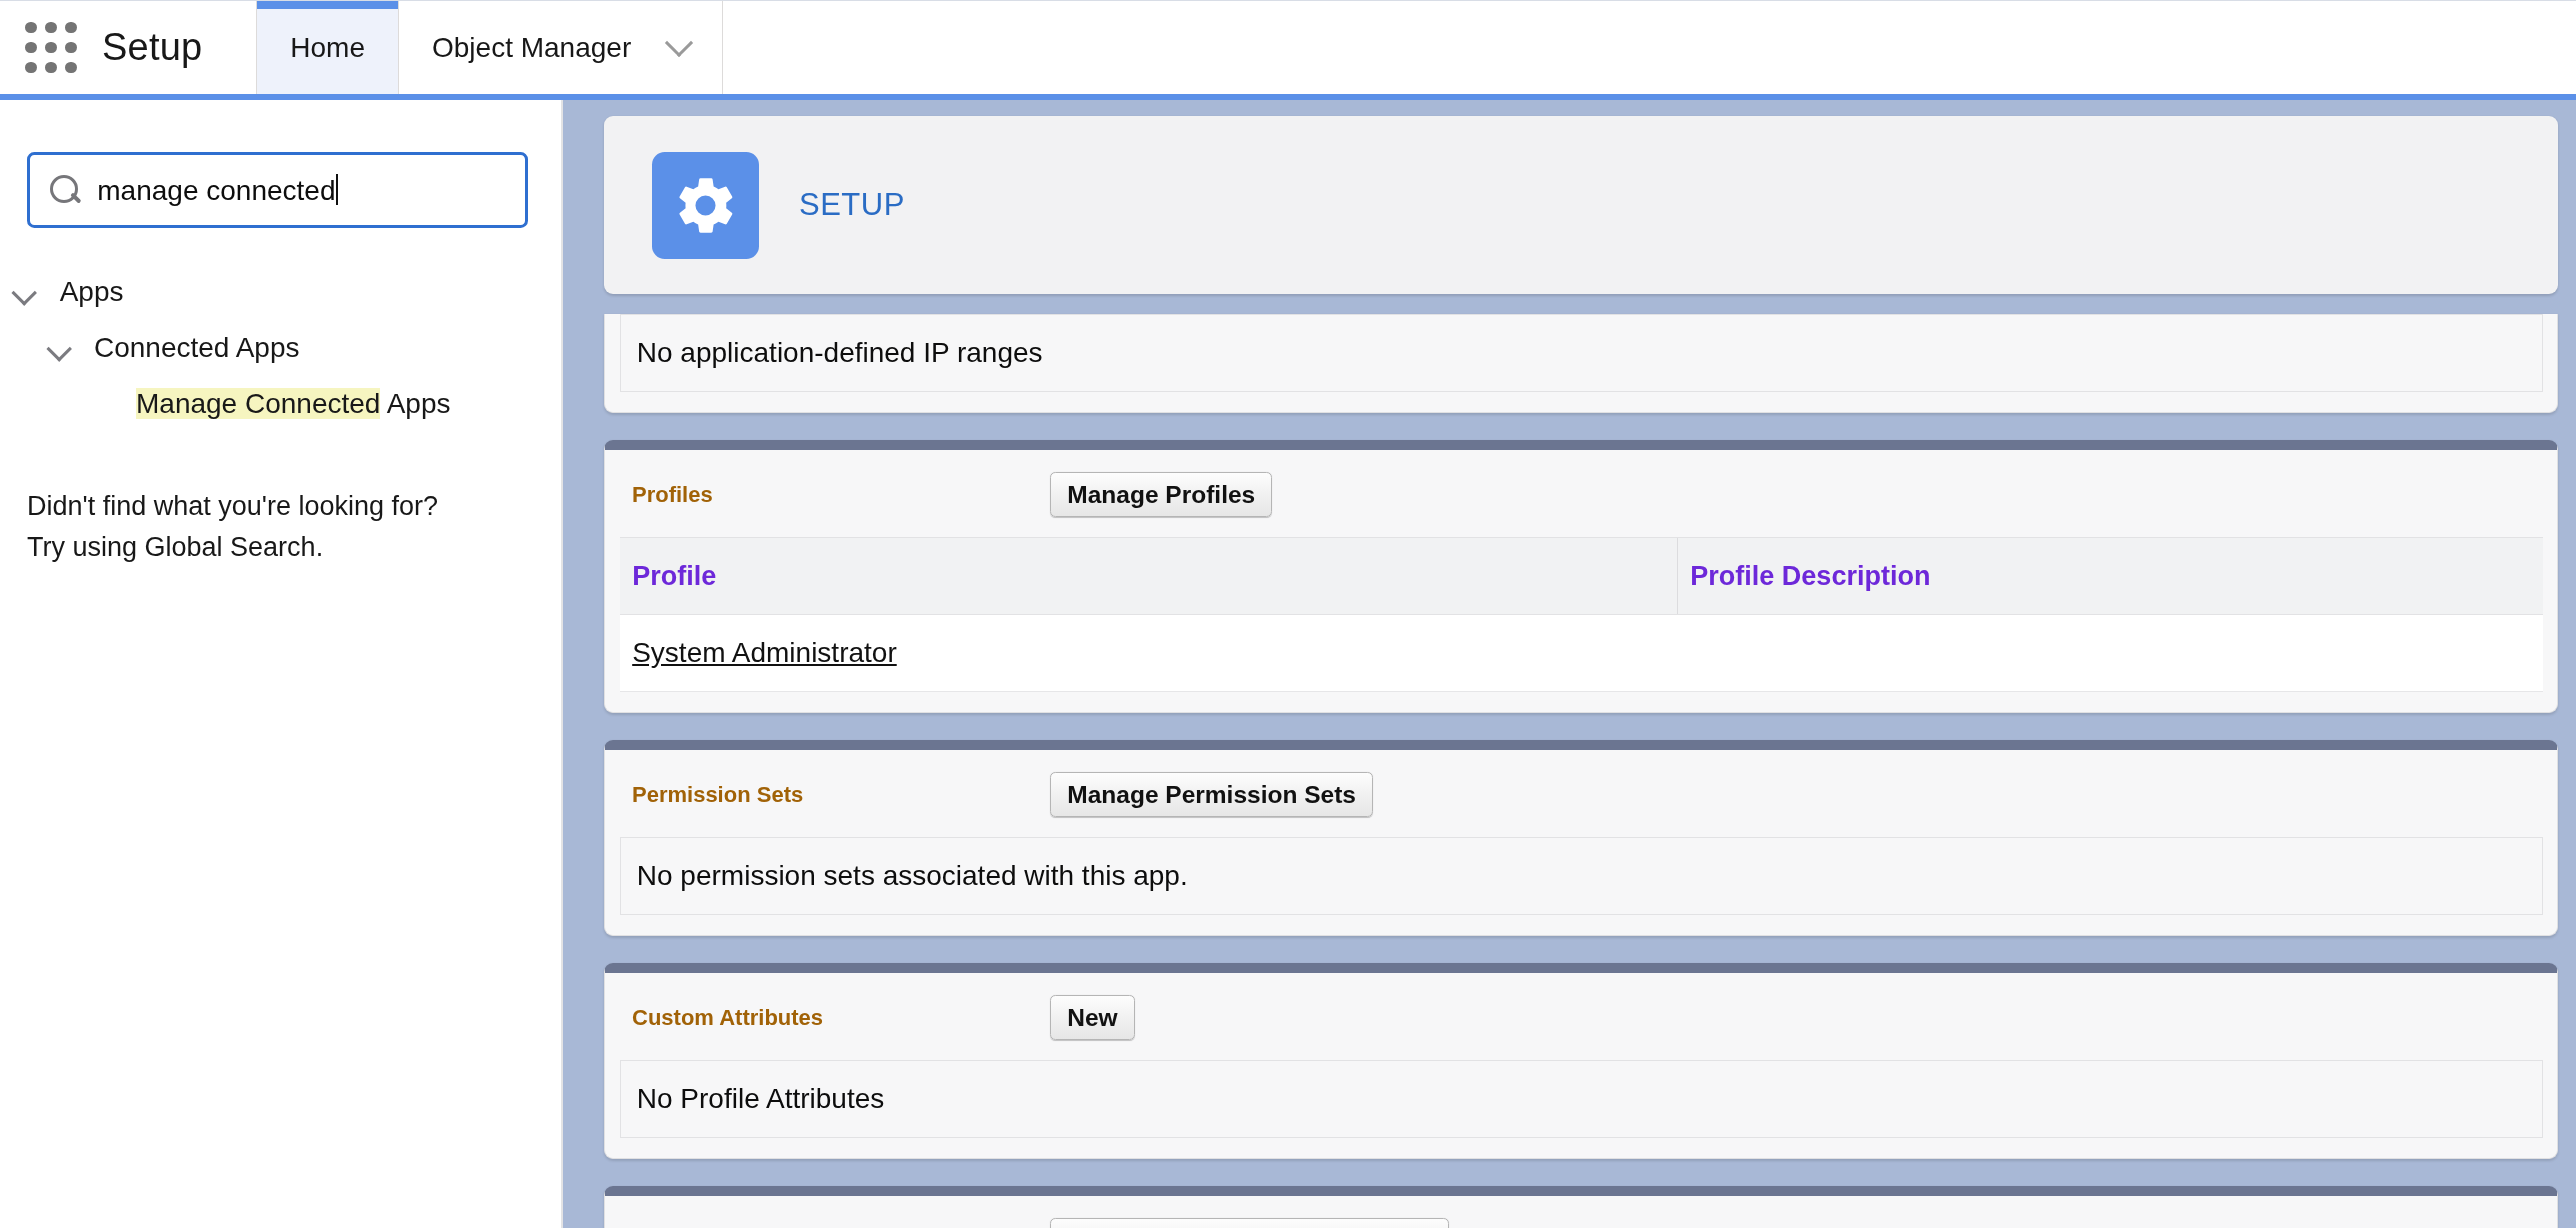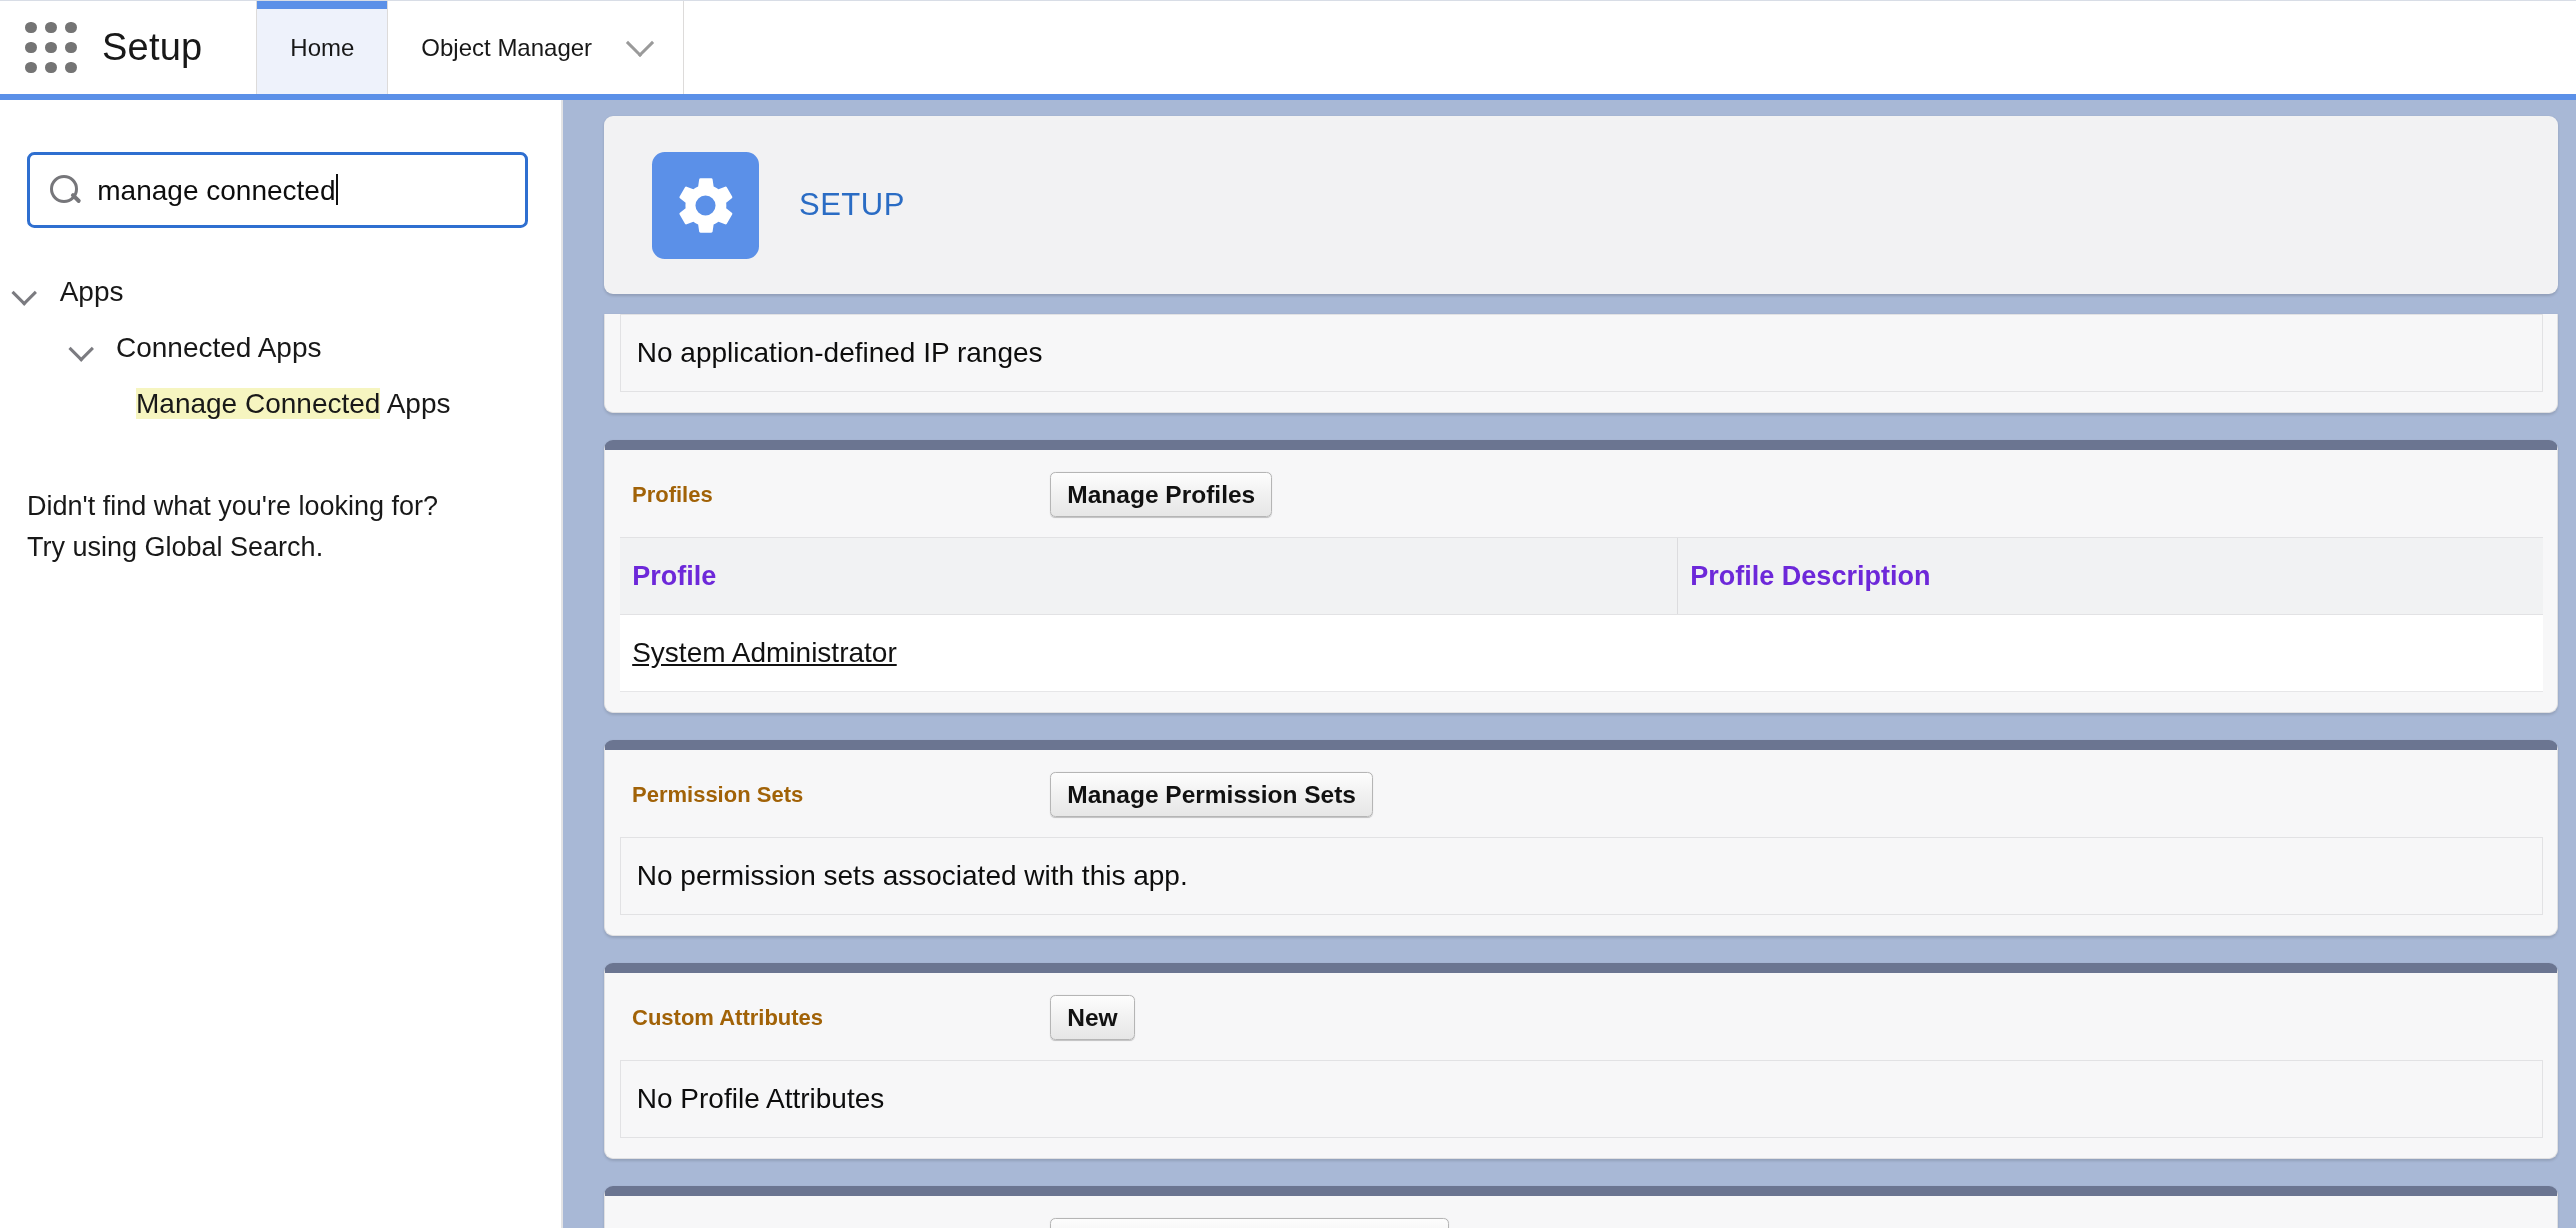--- a/index.html
+++ b/index.html
@@ -32,21 +32,21 @@
   .setup-word {
     display: flex; align-items: center;
     font-size: 38px; color: #181818; letter-spacing: 0.2px;
     padding-right: 54px;
   }
   .nav-tabs { display: flex; align-items: stretch; }
   .nav-tab {
     position: relative;
     display: flex; align-items: center;
     padding: 0 33px;
-    font-size: 24px; color: #181818;
+    font-size: 28px; color: #181818;
     cursor: pointer;
     border-left: 0.9px solid #dddbda;
     border-right: 0.9px solid #dddbda;
   }
   .nav-tab.active {
     background: #eef2fb;
   }
   .nav-tab.active::before {
     content: ""; position: absolute; top: 0; left: 0; right: 0; height: 8.2px;
     background: #5b90e8;
@@ -95,21 +95,21 @@
     display: inline-block; width: 1.8px; height: 31px;
     background: #111; vertical-align: -5.4px; margin-left: 0.9px;
   }
 
   .tree { margin-top: 36px; }
   .tree-row {
     display: flex; align-items: center;
     height: 56px; cursor: pointer;
   }
   .tree-row.lvl1 { padding-left: 12.7px; }
-  .tree-row.lvl2 { padding-left: 69px; }
+  .tree-row.lvl2 { padding-left: 47px; }
   .tree-row.lvl3 { padding-left: 136px; }
   .chevron {
     width: 27px; height: 27px; flex: none; margin-right: 20px;
     position: relative;
   }
   .chevron::after {
     content: ""; position: absolute; left: 2.7px; top: 5.4px;
     width: 15.4px; height: 15.4px;
     border-right: 3.6px solid #7b7b80; border-bottom: 3.6px solid #7b7b80;
     transform: rotate(45deg);

